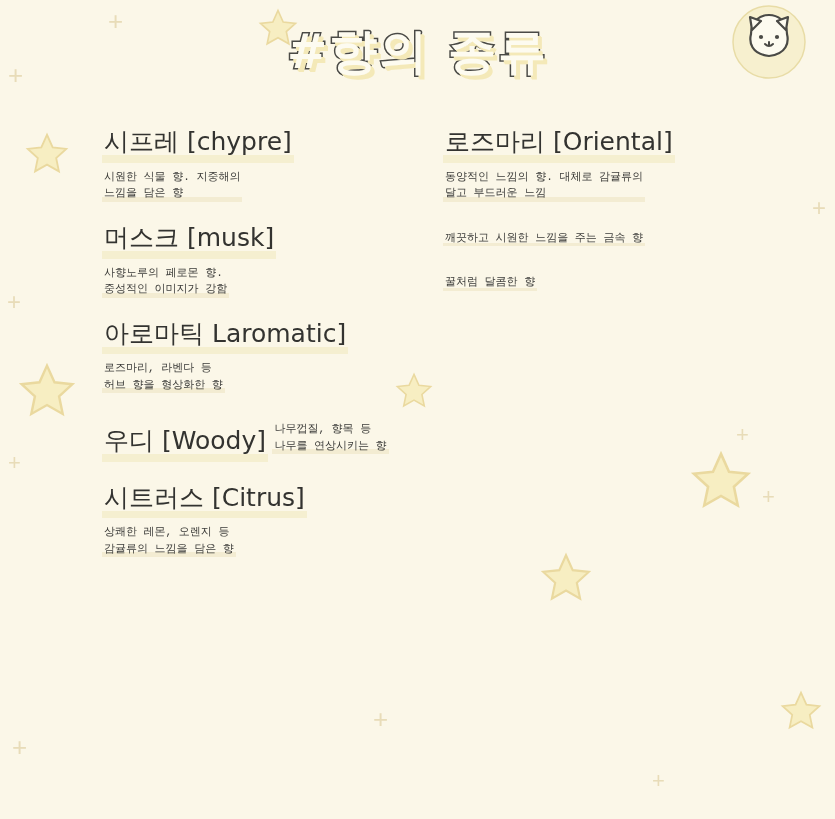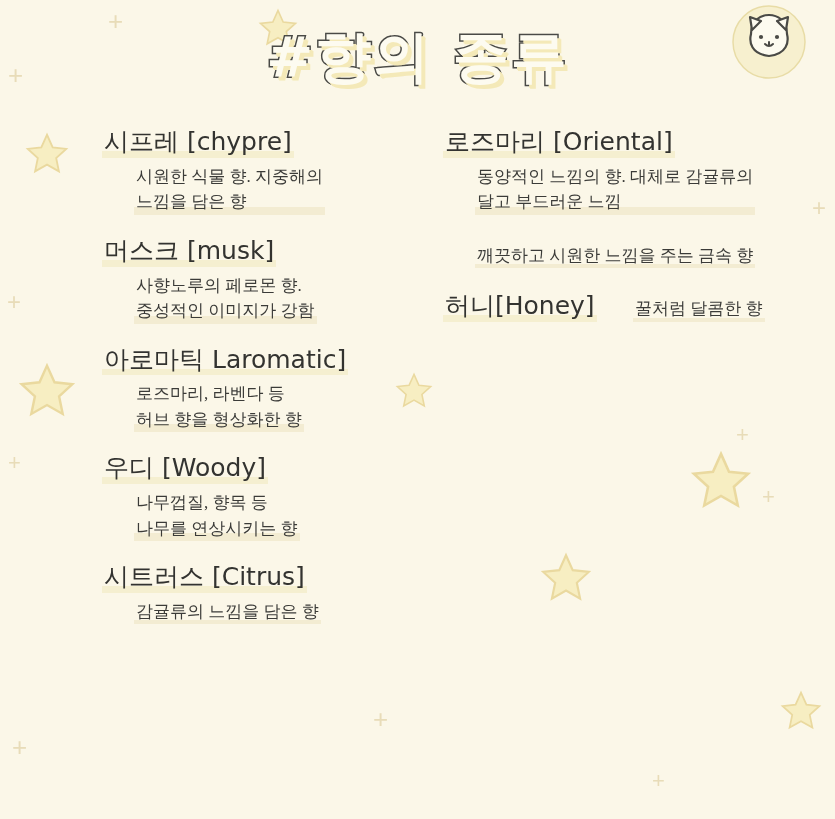--- a/index.html
+++ b/index.html
@@ -40,21 +40,21 @@
   .title-wrap {
     position: absolute;
     top: 20px;
     left: 0;
     width: 835px;
     text-align: center;
   }
   .title {
     display: inline-block;
     font-family: "DejaVu Sans", sans-serif;
-    font-size: 56px;
+    font-size: 48px;
     font-weight: bold;
     letter-spacing: 2px;
     color: #fdfbf0;
     -webkit-text-stroke: 3px #4a4a46;
     paint-order: stroke fill;
     text-shadow:
        3px 3px 0 #f4e9b8,
        4px 4px 0 #f4e9b8;
   }
 
@@ -78,33 +78,32 @@
   .entry {
     margin-bottom: 22px;
   }
   .entry-name {
     font-family: "DejaVu Sans", sans-serif;
     font-size: 25px;
     font-weight: 500;
     color: #333330;
     line-height: 1.15;
     display: inline-block;
-    padding: 0 2px 1px 2px;
+    padding: 0 2px 6px 2px;
     background: linear-gradient(to top, #f5efd0 0%, #f5efd0 22%, rgba(245,239,208,0) 22%);
   }
   .entry-desc {
-    font-family: Liberation Serif, serif;
-    font-size: 17px;
+    font-family: Liberation Mono, monospace;
+    font-size: 11px;
     color: #3b3b38;
     line-height: 1.5;
     margin-top: 6px;
     display: inline-block;
     background: linear-gradient(to top, #f3ecd2 0%, #f3ecd2 16%, rgba(243,236,210,0) 16%);
     padding: 0 2px;
-    margin-left: 32px;
   }
   .entry-desc span { display: block; }
 </style>
 </head>
 <body>
 
 <div class="page">
 
   <div class="deco" style="left:25px; top:132px;">
     <svg class="star" width="44" height="44" viewBox="0 0 24 24">
@@ -200,20 +199,21 @@
       <div class="entry-name">우디 [Woody]</div>
       <div class="entry-desc">
         <span>나무껍질, 향목 등</span>
         <span>나무를 연상시키는 향</span>
       </div>
     </div>
 
     <div class="entry">
       <div class="entry-name">시트러스 [Citrus]</div>
       <div class="entry-desc">
+        <span>상쾌한 레몬, 오렌지 등</span>
         <span>감귤류의 느낌을 담은 향</span>
       </div>
     </div>
 
   </div>
 
   <div class="col col-right">
 
     <div class="entry">
       <div class="entry-name">로즈마리 [Oriental]</div>
@@ -223,21 +223,20 @@
       </div>
     </div>
 
     <div class="entry">
       <div class="entry-desc">
         <span>깨끗하고 시원한 느낌을 주는 금속 향</span>
       </div>
     </div>
 
     <div class="entry">
-      <div class="entry-name">허니[Honey]</div>
       <div class="entry-desc">
         <span>꿀처럼 달콤한 향</span>
       </div>
     </div>
 
   </div>
 
 </div>
 
 </body></html>

